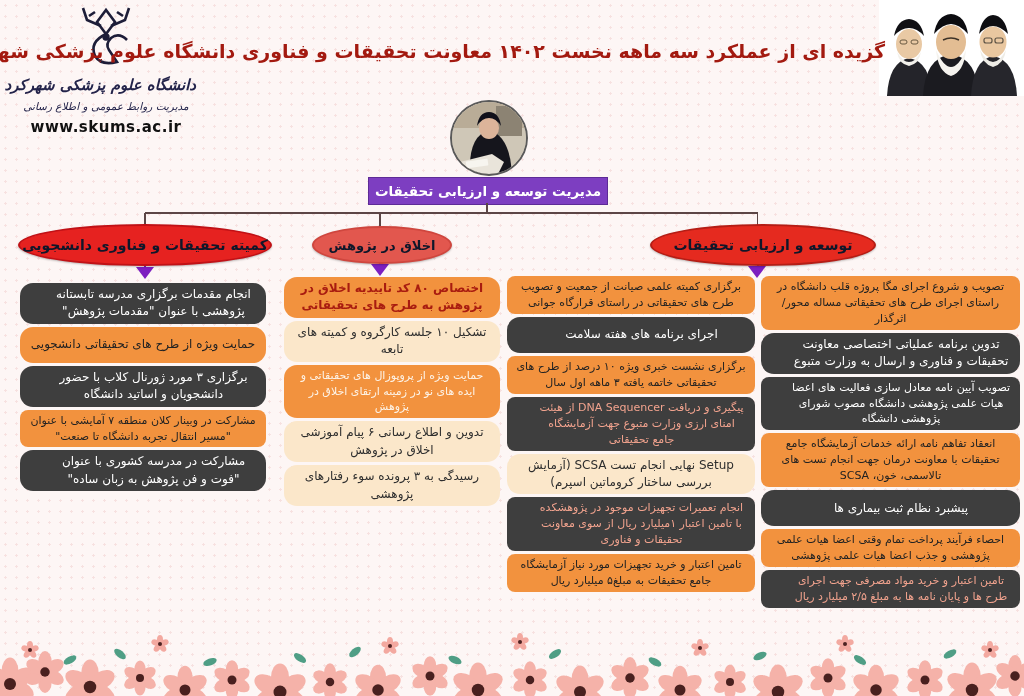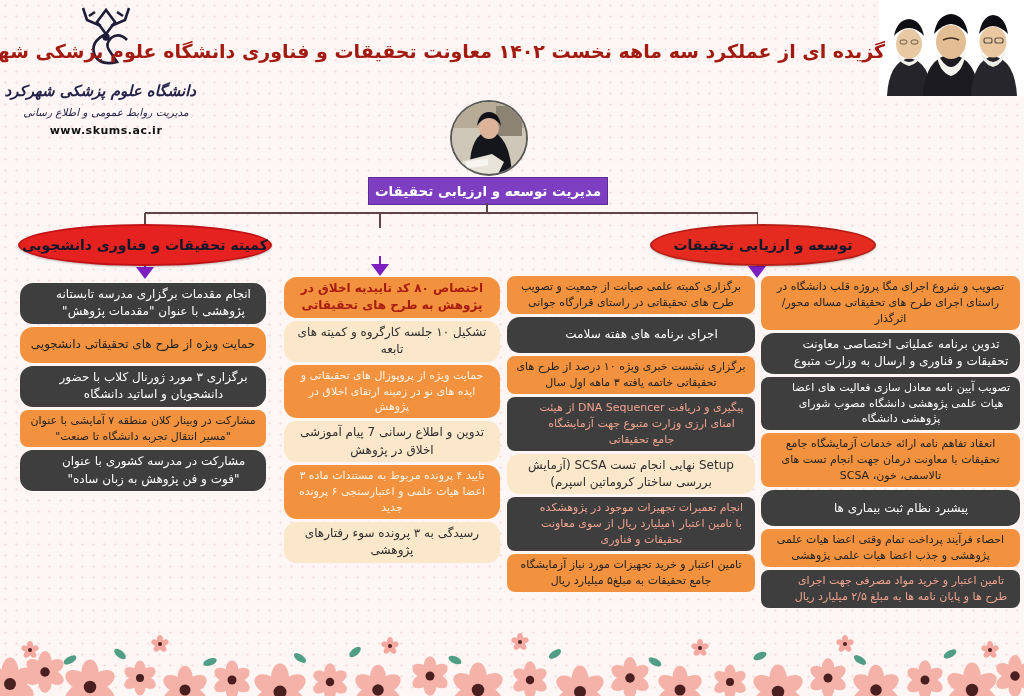--- a/index.html
+++ b/index.html
@@ -7,23 +7,23 @@
     position:relative;width:1024px;height:696px;overflow:hidden;
     background-color:#fdf6f5;
     background-image:radial-gradient(rgba(228,170,170,.28) 1px, transparent 1.4px);
     background-size:11px 11px;
     font-family:"DejaVu Sans", sans-serif;
     direction:rtl;
   }
   
   .logo-block{position:absolute;left:16px;top:4px;width:180px;text-align:center;color:#23234a;}
   .logo-block svg{display:block;margin:0 auto;}
-  .org-name{font-family:"DejaVu Serif", serif;font-style:italic;font-weight:bold;font-size:15px;margin-top:10px;white-space:nowrap;}
+  .org-name{font-family:"DejaVu Serif", serif;font-style:italic;font-weight:bold;font-size:15px;margin-top:4px;white-space:nowrap;}
   .org-dept{font-family:"DejaVu Serif", serif;font-style:italic;font-size:10.5px;margin-top:6px;white-space:nowrap;}
-  .org-url{direction:ltr;font-size:11px;font-weight:bold;color:#111;margin-top:6px;letter-spacing:.5px;}
+  .org-url{direction:ltr;font-size:15px;font-weight:bold;color:#111;margin-top:6px;letter-spacing:.5px;}
   .page-title{
     position:absolute;left:120px;top:40px;width:765px;text-align:center;
     font-size:19px;font-weight:bold;color:#a31a10;white-space:nowrap;
   }
   .portraits{position:absolute;right:0;top:0;}
   
   .photo-circle{
     position:absolute;left:450px;top:100px;width:74px;height:72px;border-radius:50%;
     overflow:hidden;border:2px solid #5a5a5a;background:#cfc6b6;
   }
@@ -134,20 +134,21 @@
 
   <div class="root-banner">مدیریت توسعه و ارزیابی تحقیقات</div>
 
   <div class="cline" style="left:486px;top:203px;width:1.5px;height:10px;"></div>
   <div class="cline" style="left:145px;top:212px;width:613px;height:1.5px;"></div>
   <div class="cline" style="left:144px;top:213px;width:1.5px;height:14px;"></div>
   <div class="cline" style="left:379px;top:213px;width:1.5px;height:15px;"></div>
   <div class="cline" style="left:756.5px;top:213px;width:1.5px;height:14px;"></div>
 
   <div class="oval oval-left">کمیته تحقیقات و فناوری دانشجویی</div>
+  <div class="oval oval-mid">اخلاق در پژوهش</div>
   <div class="oval oval-right">توسعه و ارزیابی تحقیقات</div>
 
   <div class="pstem" style="left:144px;top:258px;height:9px;"></div>
   <div class="ptri" style="left:136px;top:267px;"></div>
   <div class="pstem" style="left:379px;top:256px;height:8px;"></div>
   <div class="ptri" style="left:371px;top:264px;"></div>
   <div class="pstem" style="left:756.5px;top:258px;height:8px;"></div>
   <div class="ptri" style="left:748px;top:266px;"></div>
 
   <div class="col col1">
@@ -155,22 +156,21 @@
     <div class="box orange">حمایت ویژه  از طرح های تحقیقاتی دانشجویی</div>
     <div class="box dark">برگزاری ۳ مورد ژورنال کلاب با حضور دانشجویان و اساتید دانشگاه</div>
     <div class="box orange sm">مشارکت در وبینار کلان منطقه ۷ آمایشی با عنوان "مسیر انتقال تجربه دانشگاه تا صنعت"</div>
     <div class="box dark">مشارکت در مدرسه کشوری با عنوان "فوت و فن پژوهش به زبان ساده"</div>
   </div>
 
   <div class="col col2">
     <div class="box orange redtxt">اختصاص ۸۰ کد تاییدیه اخلاق در پژوهش به طرح های تحقیقاتی</div>
     <div class="box cream">تشکیل ۱۰ جلسه کارگروه و کمیته های تابعه</div>
     <div class="box orange whitetxt">حمایت ویژه از پروپوزال های تحقیقاتی و ایده های نو در زمینه ارتقای اخلاق در پژوهش</div>
-    <div class="box cream">تدوین و اطلاع رسانی 7 پیام آموزشی اخلاق در پژوهش</div>
-    <div class="box orange whitetxt">تایید ۴ پرونده مربوط به مستندات ماده ۳ اعضا هیات علمی و اعتبارسنجی ۶ پرونده جدید</div>
+    <div class="box cream">تدوین و اطلاع رسانی ۶ پیام آموزشی اخلاق در پژوهش</div>
     <div class="box cream">رسیدگی به ۳ پرونده سوء رفتارهای پژوهشی</div>
   </div>
 
   <div class="col col3">
     <div class="box orange sm">برگزاری کمیته علمی صیانت از جمعیت و تصویب طرح های تحقیقاتی در راستای قرارگاه جوانی</div>
     <div class="box dark">اجرای برنامه های هفته سلامت</div>
     <div class="box orange sm">برگزاری نشست خبری ویژه ۱۰ درصد از طرح های تحقیقاتی خاتمه یافته ۳ ماهه اول سال</div>
     <div class="box dark salmon sm">پیگیری و دریافت DNA Sequencer از هیئت امنای ارزی وزارت متبوع جهت آزمایشگاه جامع تحقیقاتی</div>
     <div class="box cream">Setup نهایی انجام تست SCSA (آزمایش بررسی ساختار کروماتین اسپرم)</div>
     <div class="box dark salmon sm">انجام تعمیرات تجهیزات موجود در پژوهشکده با تامین اعتبار ۱میلیارد ریال از سوی معاونت تحقیقات و فناوری</div>

